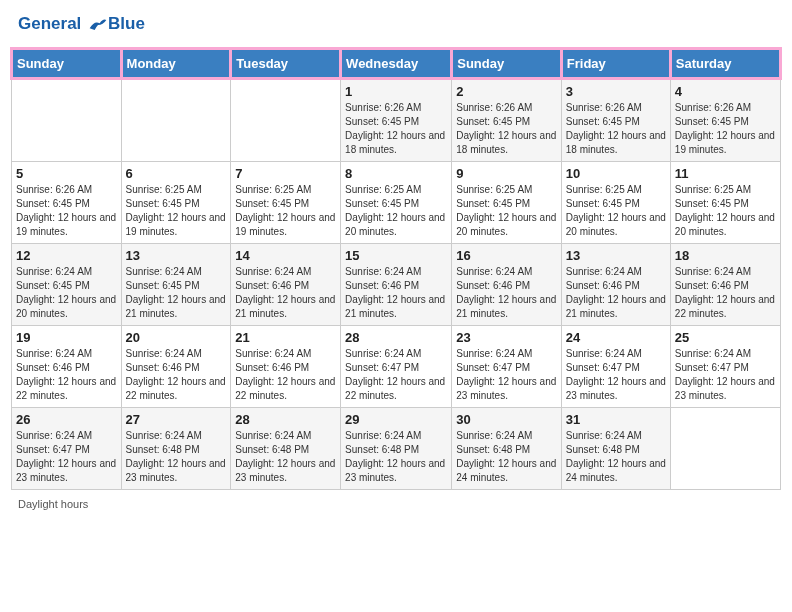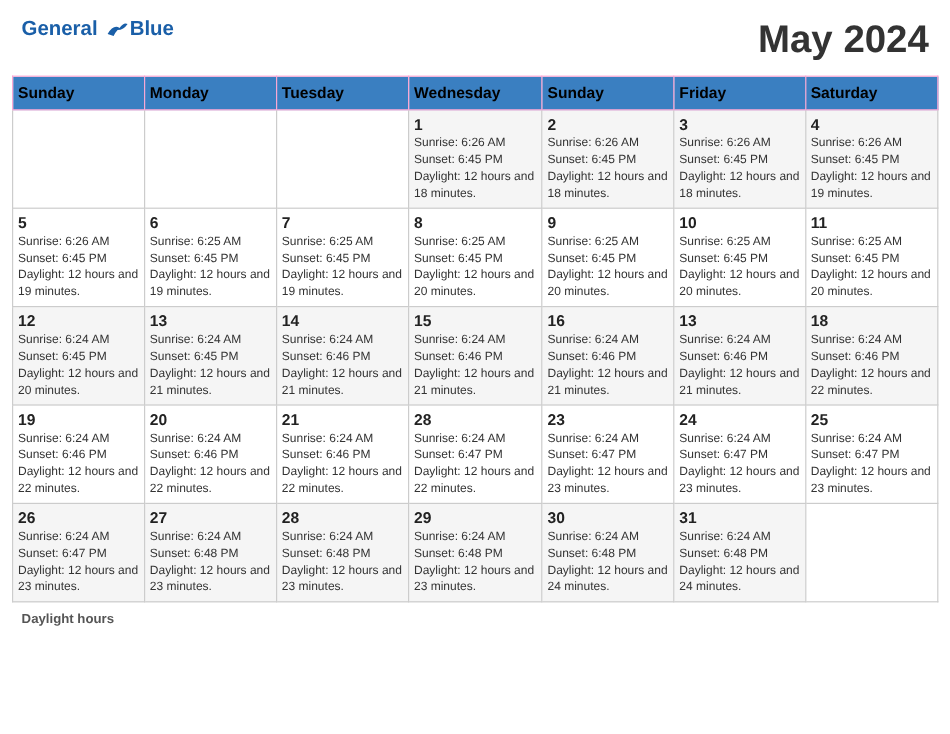--- a/index.html
+++ b/index.html
@@ -38,26 +38,26 @@
       font-size: 14px;
       color: #555;
     }
     .calendar {
       width: 100%;
       border-collapse: collapse;
       font-size: 11px;
     }
     .calendar thead tr th {
       background-color: #3a7fc1;
-      color: #000000;
+      color: #ffffff;
       padding: 6px 4px;
       text-align: left;
       font-size: 13px;
       font-weight: bold;
-      border: 1px solid #f9a8d4;
+      border: 3px solid #f9a8d4;
     }
     .calendar tbody tr td {
       border: 1px solid #ccc;
       vertical-align: top;
       padding: 4px;
       width: 113px;
       min-height: 80px;
       background: #fff;
     }
     .calendar tbody tr:nth-child(odd) td {
@@ -79,42 +79,40 @@
       line-height: 1.4;
     }
     .empty {
       background: #fff !important;
     }
     .footer-note {
       margin-top: 6px;
       font-size: 11px;
       color: #555;
       padding: 2px 8px;
-      font-weight: bold;
     }
   </style>
 </head>
 <body>
 
 <div class="header">
   <div class="logo">
     <div>
       <div style="display:flex;align-items:center;text-align:right;">
         <div style="font-size:17px;font-weight:bold;color:#333;line-height:1.15;">
           <span style="color:#1a5fa8;">General</span>
           <svg class="logo-icon" viewBox="0 0 24 20" style="display:inline-block;vertical-align:middle;margin-left:2px;">
             <path d="M2 14 Q8 4 14 8 Q18 2 22 4 Q18 10 12 10 Q10 12 8 16 Z" fill="#1a5fa8"></path>
           </svg>
         </div>
         <div style="font-size:17px;font-weight:bold;color:#1a5fa8;margin-left:0;">Blue</div>
       </div>
     </div>
   </div>
   <div class="title-block">
-    <div class="month-title">May 2024</div>
   </div>
 </div>
 
 <table class="calendar">
   <thead>
     <tr>
     <th>Sunday</th>
         <th>Monday</th>
         <th>Tuesday</th>
         <th>Wednesday</th>

